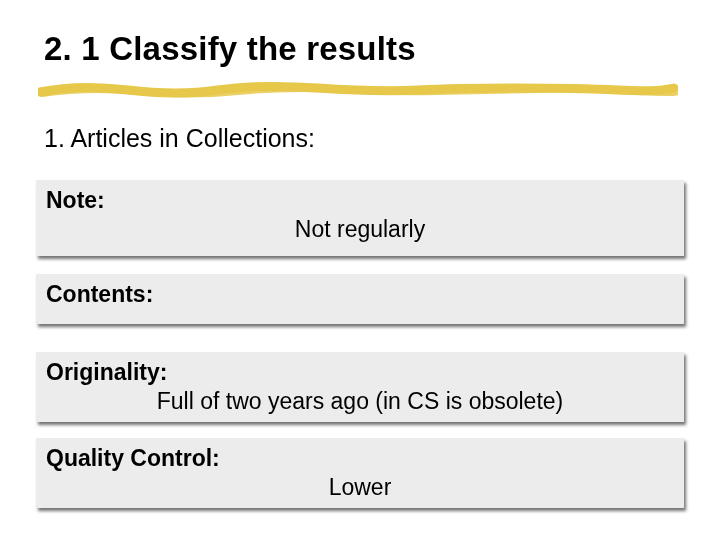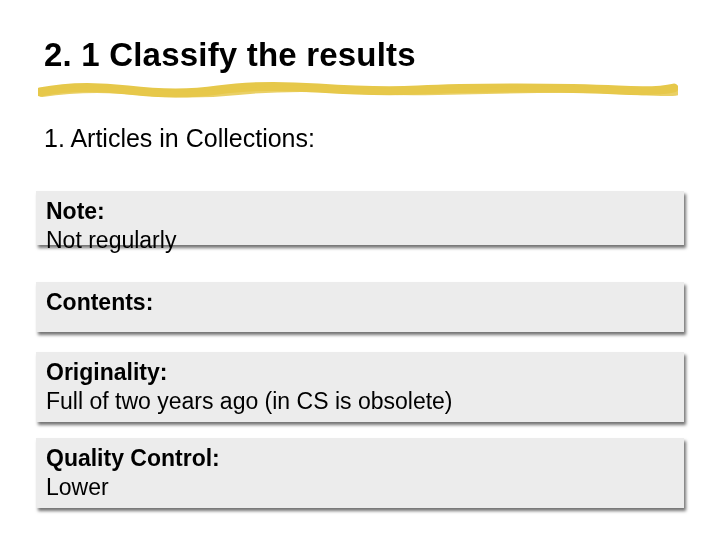--- a/index.html
+++ b/index.html
@@ -14,21 +14,21 @@
   }
   .slide {
     position: relative;
     width: 720px;
     height: 540px;
     box-sizing: border-box;
   }
   .title {
     position: absolute;
     left: 44px;
-    top: 36px;
+    top: 30px;
     font-size: 33px;
     font-weight: bold;
     letter-spacing: 0.2px;
   }
   .underline {
     position: absolute;
     left: 38px;
     top: 78px;
     width: 640px;
     height: 22px;
@@ -49,23 +49,24 @@
     padding: 6px 10px 8px 10px;
   }
   .block .label {
     font-size: 23px;
     font-weight: bold;
     line-height: 1.25;
   }
   .block .body {
     font-size: 23px;
     line-height: 1.25;
+    text-align: center;
   }
-  .b1 { top: 191px; height: 54px; }
-  .b2 { top: 282px; height: 50px; }
+  .b1 { top: 180px; height: 76px; }
+  .b2 { top: 274px; height: 50px; }
   .b3 { top: 352px; height: 70px; }
   .b4 { top: 438px; height: 70px; }
 </style>
 </head>
 <body>
 
 <div class="slide">
 
   <div class="title">2. 1 Classify the results</div>
 

